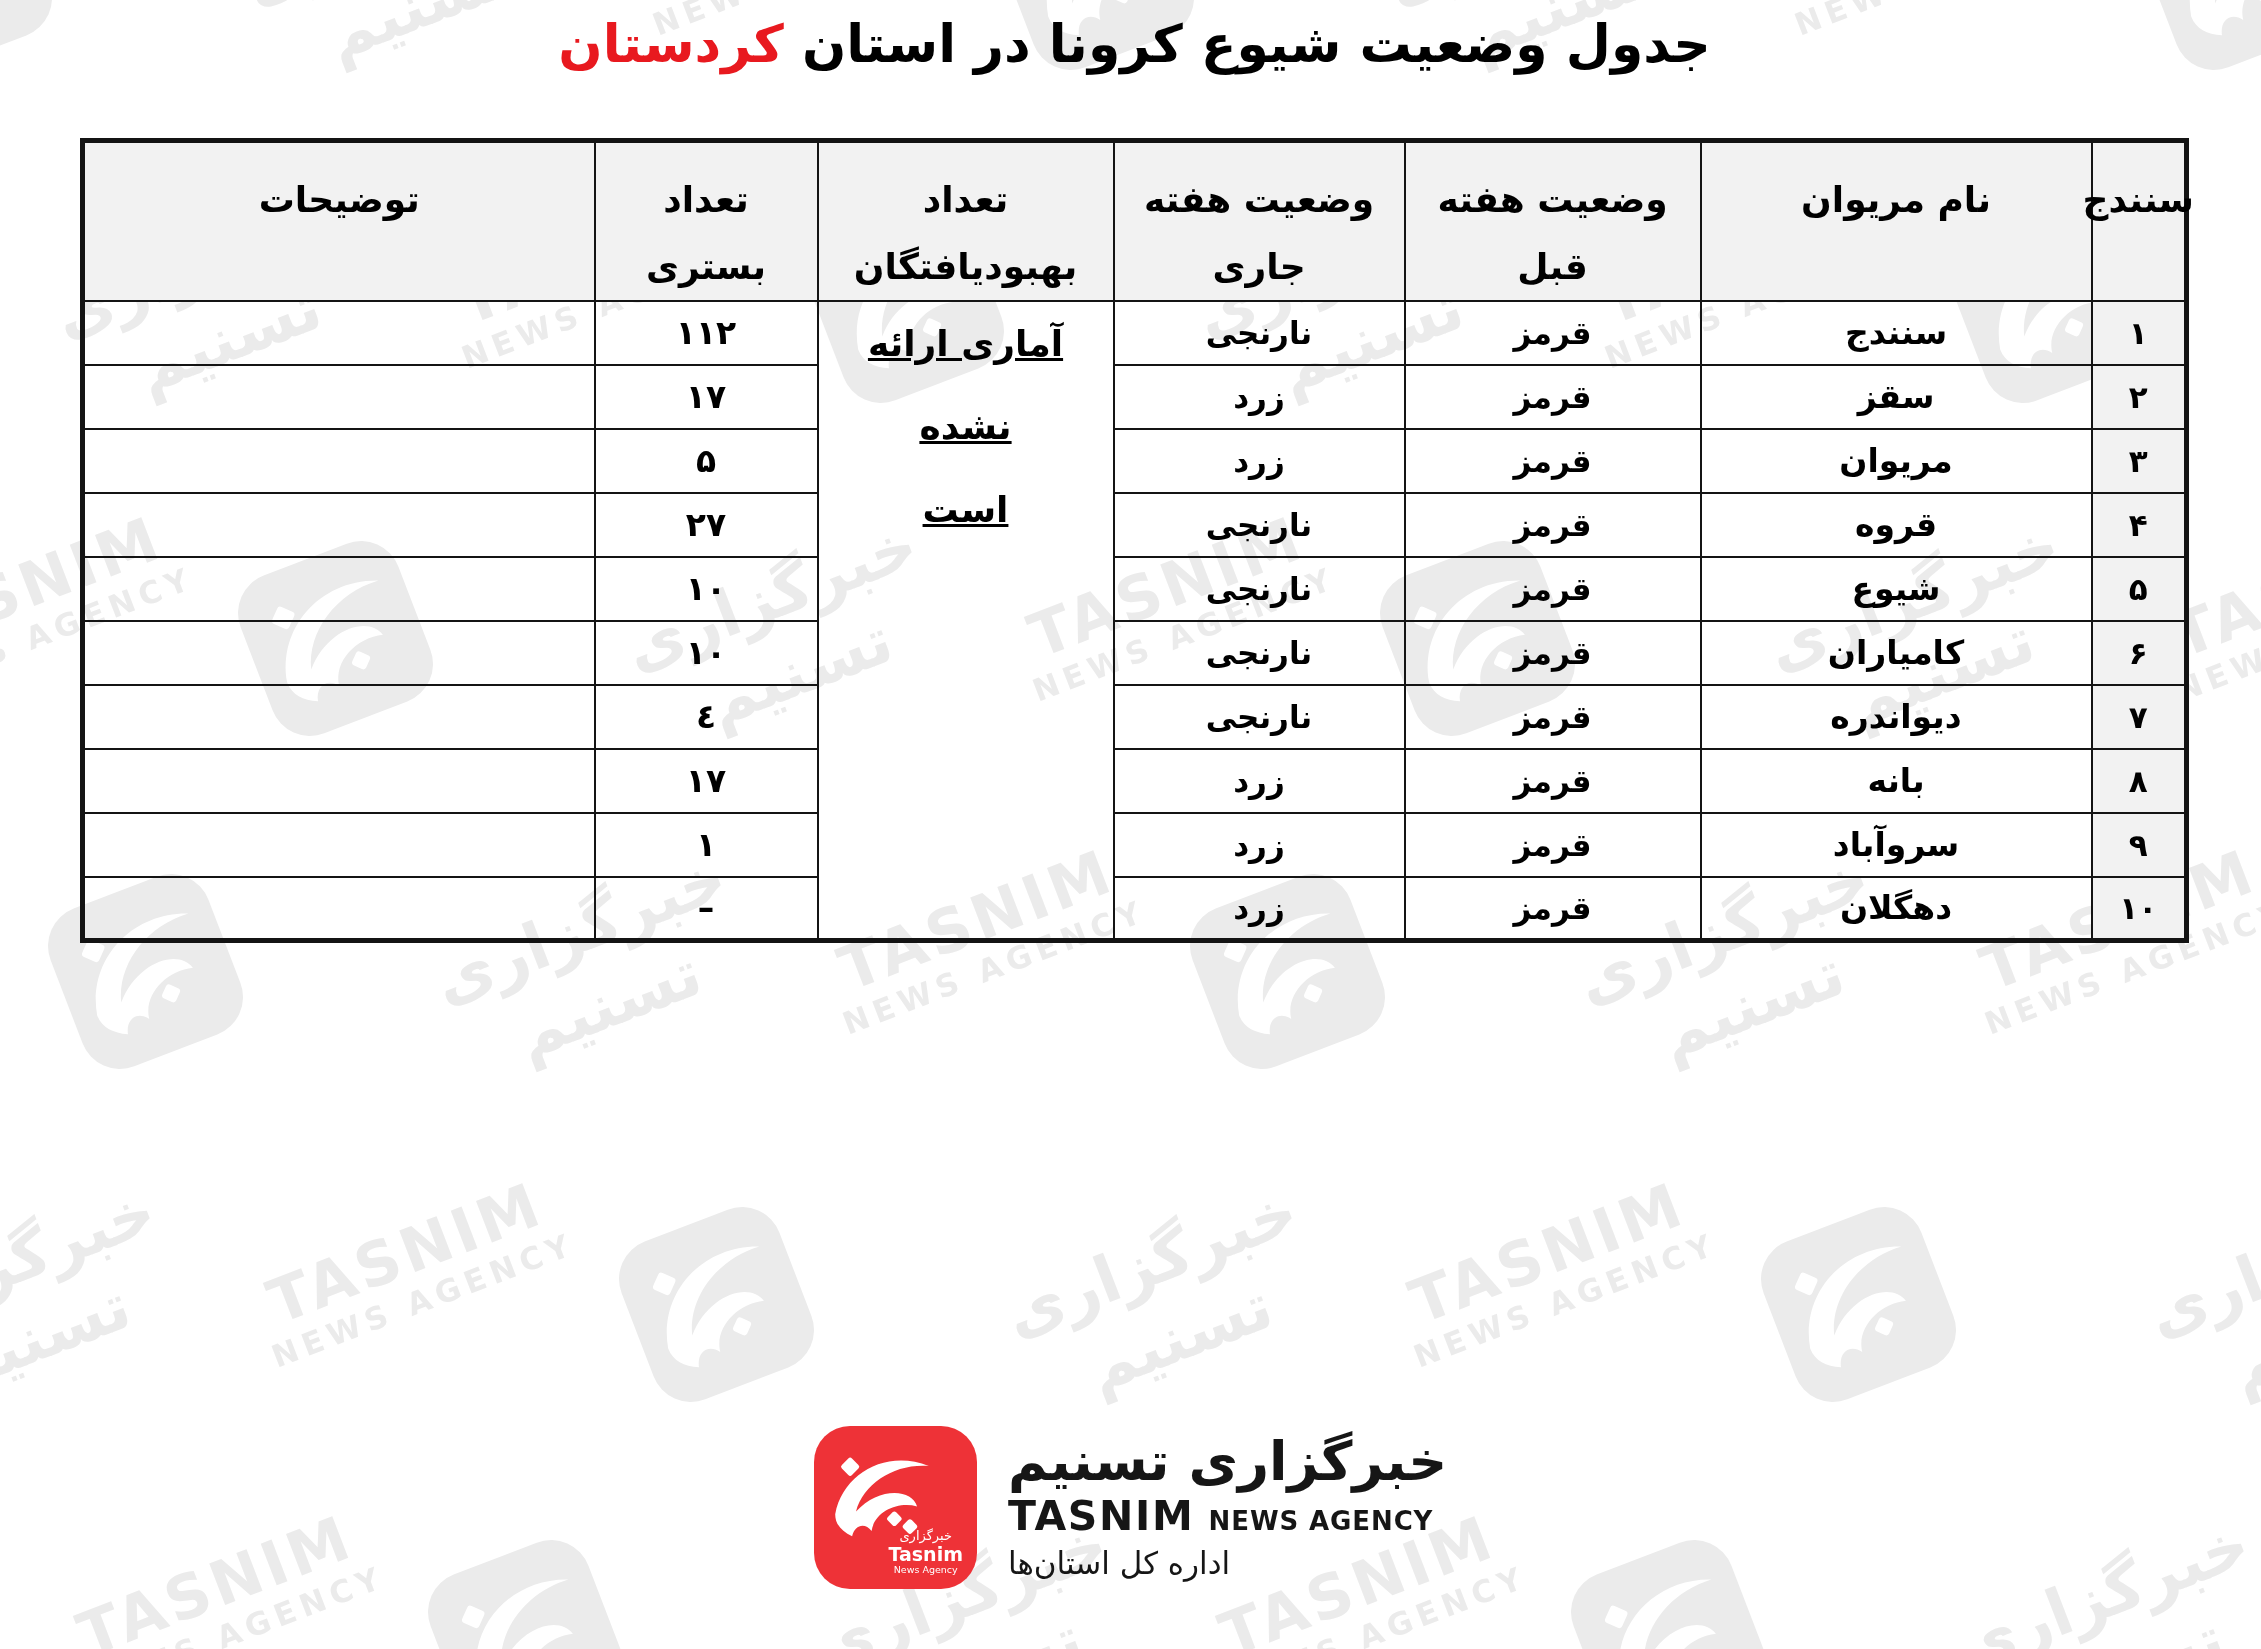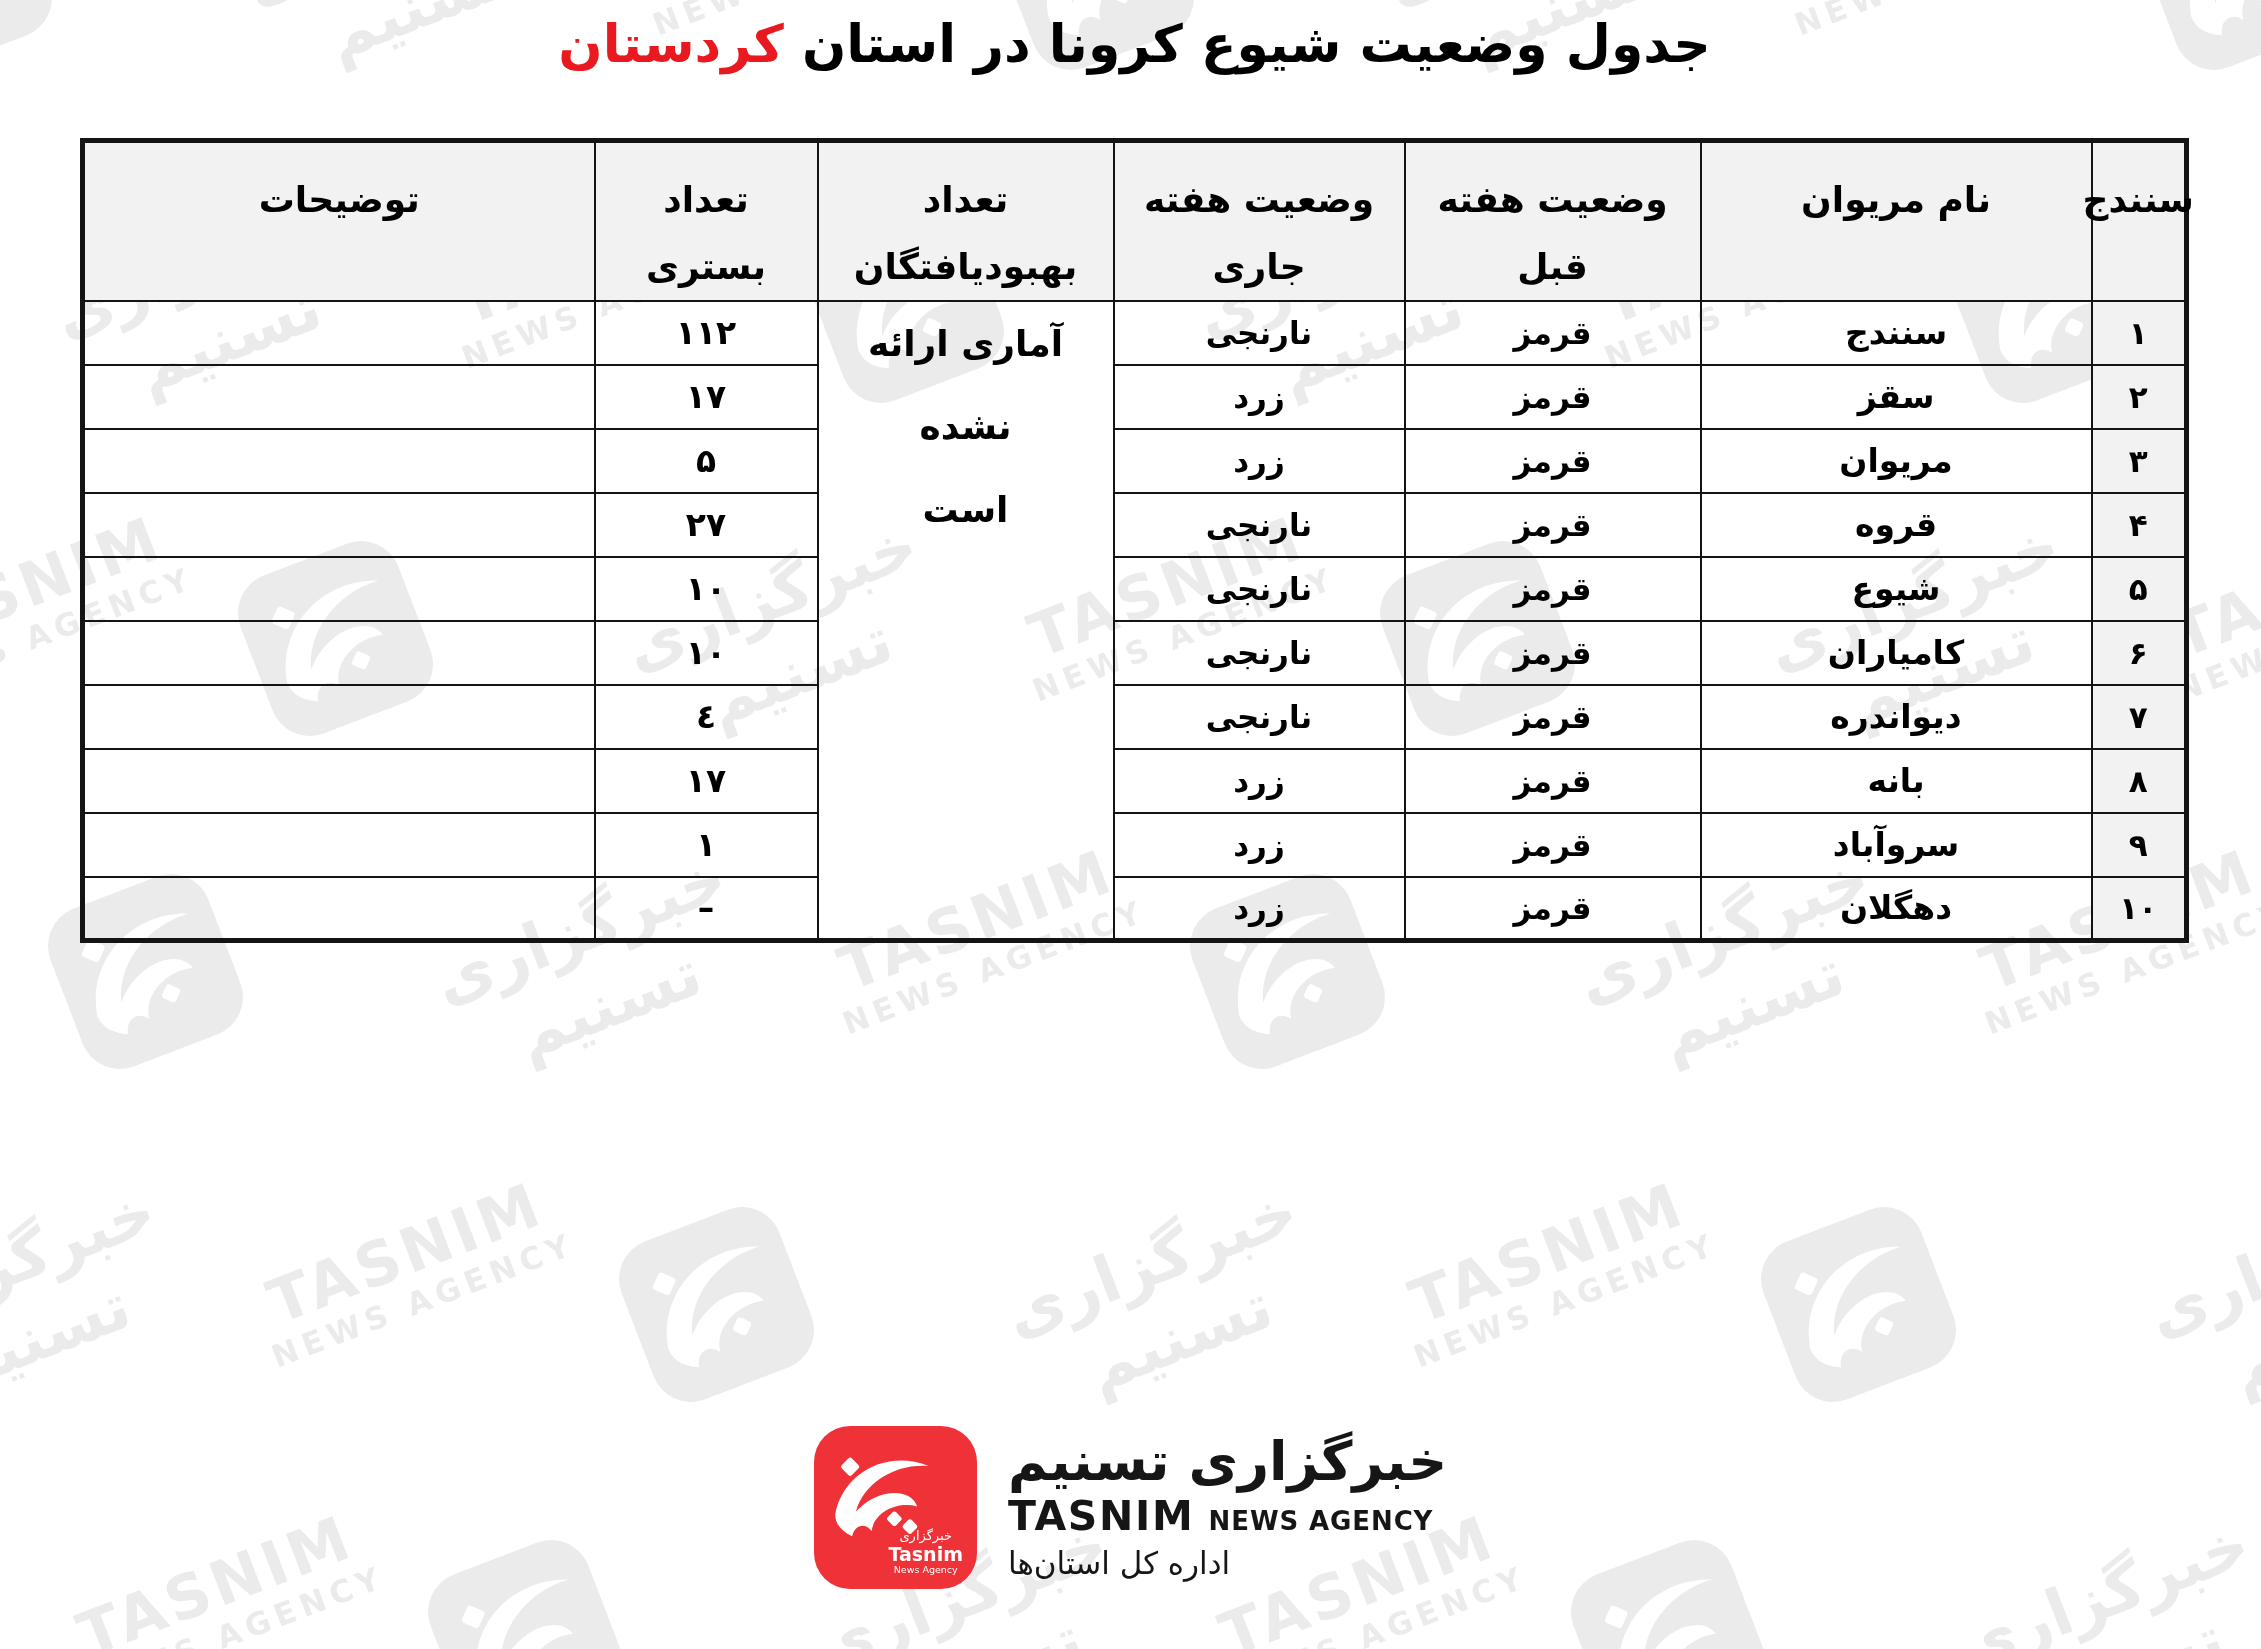--- a/index.html
+++ b/index.html
@@ -36,21 +36,21 @@
   tbody tr{height:64px;}
   th{background:#f2f2f2;vertical-align:top;font-weight:bold;color:#000;}
   .hdr{display:flex;flex-direction:column;align-items:center;padding-top:22.5px;}
   .hl{font-size:36px;font-weight:bold;line-height:67px;}
   td{text-align:center;vertical-align:middle;font-weight:bold;color:#000;background:transparent;}
   .c-radif{background:#f2f2f2;font-size:31px;}
   .c-city{font-size:33px;}
   .c-status{font-size:31px;}
   .c-num{font-size:33px;}
   .c-notes{font-size:29px;}
-  .c-merged{vertical-align:top;padding-top:35px;}
+  .c-merged{vertical-align:top;padding-top:35px;text-decoration:underline;}
   .merged-line{font-size:36px;font-weight:bold;line-height:83px;}
   
   .footer{
     position:absolute;top:1426px;left:0;width:100%;
     display:flex;justify-content:center;align-items:center;gap:31px;direction:ltr;
   }
   .logo{width:163px;height:163px;background:#ee3237;border-radius:36px;position:relative;flex:0 0 auto;}
   .logo svg{position:absolute;top:5.2px;left:3.5px;width:130px;height:130px;}
   .logo .mini{position:absolute;right:14px;bottom:14px;color:#ffffff;text-align:center;line-height:1.1;}
   .logo .mini .m-fa{font-size:13px;}

